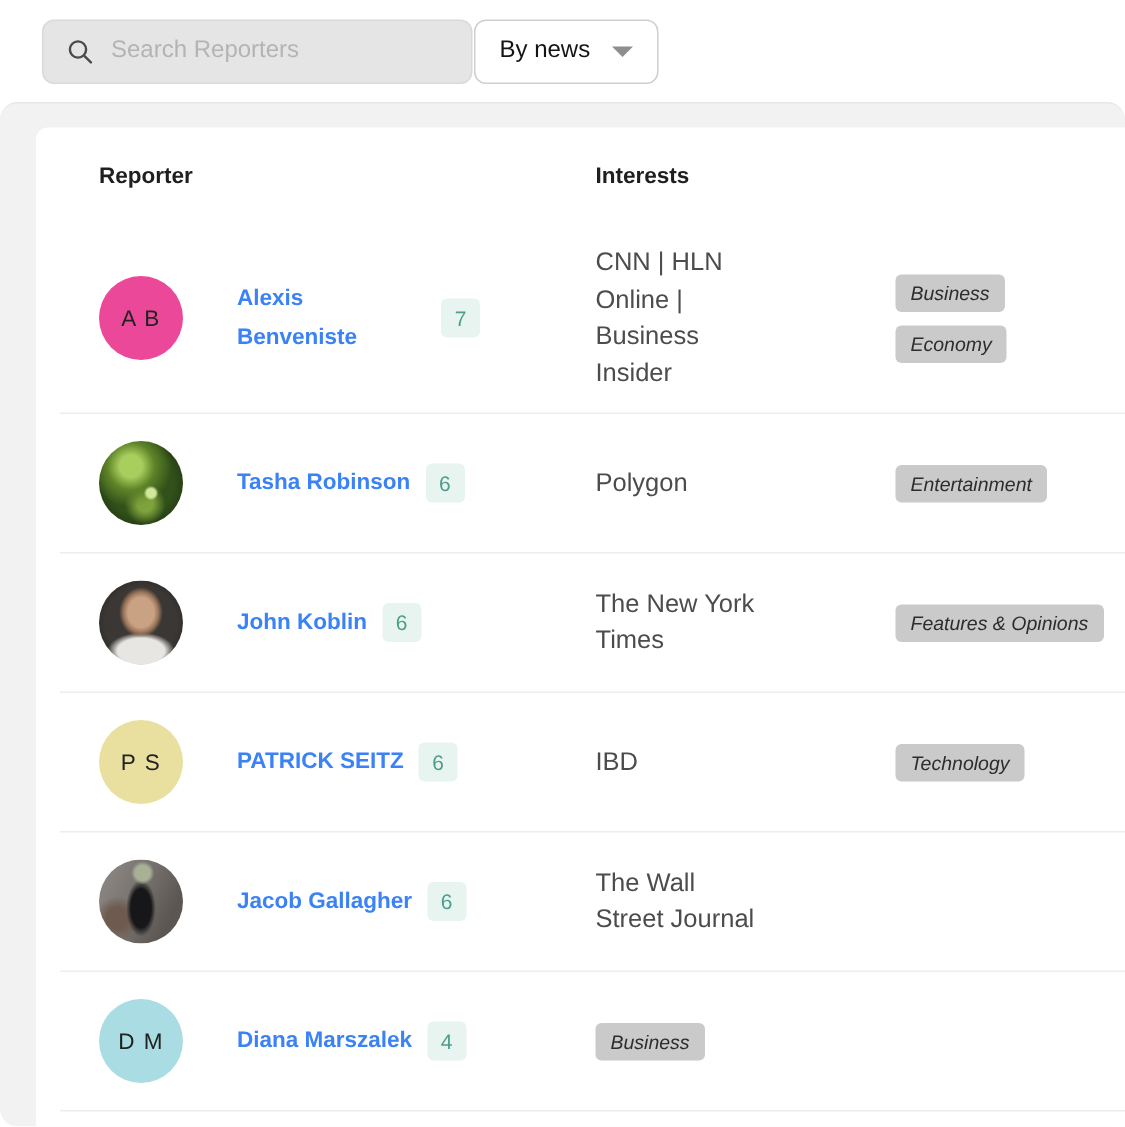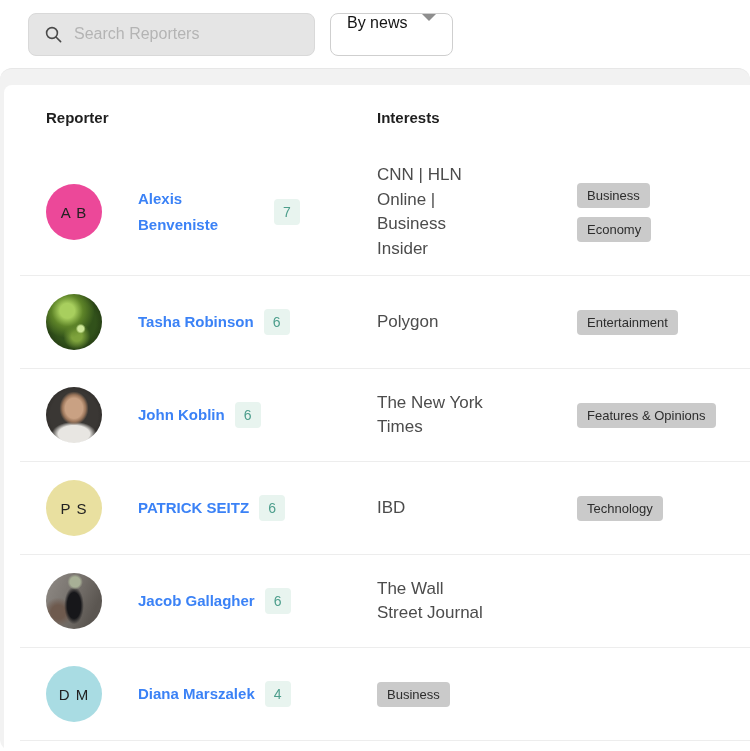--- a/index.html
+++ b/index.html
@@ -15,34 +15,34 @@
     width:287px; height:43px; border:1px solid #d9d9d9; border-radius:8px;
     display:flex; align-items:center; padding:0 12px 0 16px; background:#e5e5e5;
   }
   .search-box .sicon { width:17px; height:17px; flex:0 0 auto; margin-right:12px; }
   .search-box input {
     border:none; outline:none; flex:1; font-size:16px; color:#333;
     font-family:"Liberation Sans","DejaVu Sans",sans-serif; background:transparent;
   }
   .search-box input::placeholder { color:#b4b4b4; }
   .dropdown {
-    margin-left:15px; width:123px; height:43px; border:1px solid #cfcfcf; border-radius:8px;
-    display:flex; justify-content:space-between;
+    margin-left:1px; width:123px; height:43px; border:1px solid #cfcfcf; border-radius:8px;
+    display:flex; align-items:center; justify-content:space-between;
     padding:0 16px 0 16px; background:#fff; cursor:pointer;
   }
   .dropdown .dd-label { font-size:16px; color:#141414; }
   .chevron {
     width:0; height:0; border-left:7px solid transparent; border-right:7px solid transparent;
     border-top:7px solid #8e8e8e; display:inline-block;
   }
 
   
   .content-bg {
     height:683px; background:#f2f2f2; border-top:1px solid #e7e7e7;
-    padding:16px 0 0 4px;
+    padding:16px 0 0 24px;
     border-radius:12px;
   }
   .card {
     background:#fff; border-radius:8px 0 0 0; min-height:666px; overflow:hidden;
   }
 
   .thead, .row {
     display:grid; grid-template-columns:331px 200px 1fr;
     margin-left:16px; padding-left:26px;
   }
@@ -82,21 +82,21 @@
   }
   .reporter-name {
     font-size:15px; font-weight:700; color:#3b82f6; max-width:126px; line-height:26px;margin-left:18px;
   }
   .badge {
     margin-left:10px; min-width:26px; height:26px; border-radius:4px;
     background:#e8f4ef; color:#4d9e8c; font-size:14px;
     display:flex; align-items:center; justify-content:center; flex:0 0 auto; padding:0 5px;
   }
   .cell-pubs { font-size:17px; color:#4c4c4c; line-height:24.5px; max-width:108px; }
-  .cell-interests { display:flex; flex-direction:column; align-items:flex-start; gap:9px; }
+  .cell-interests { display:flex; flex-direction:column; align-items:flex-start; gap:9px;font-style:italic; }
   .tag {
     background:#cacaca; color:#2d2d2d; font-size:13px; border-radius:4px;
     padding:6px 10px; white-space:nowrap; line-height:1;
   }
 </style>
 </head>
 <body>
 
 <div class="topbar">
   <div class="search-box">

